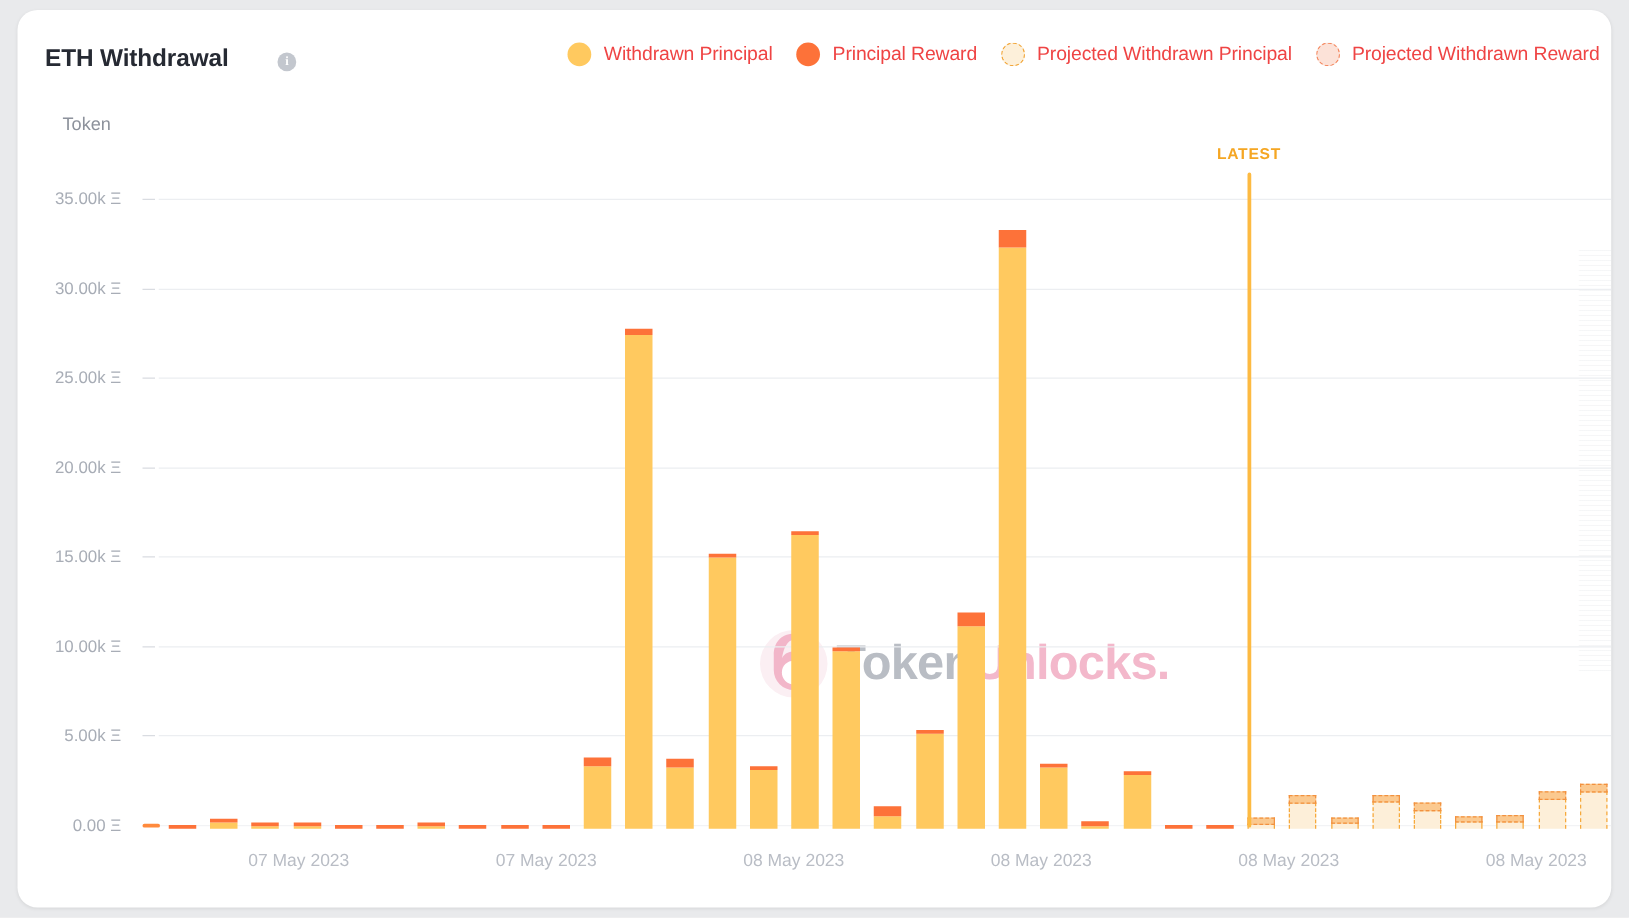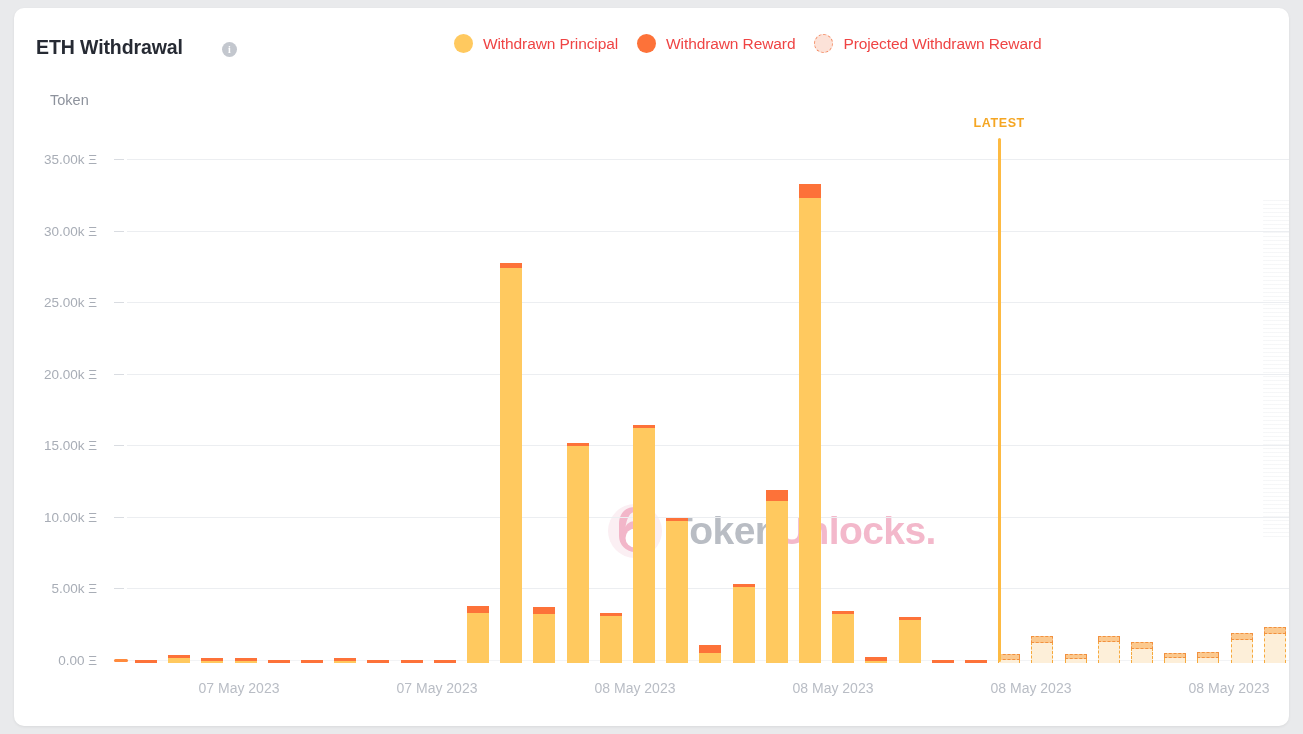--- a/index.html
+++ b/index.html
@@ -1,18 +1,18 @@
 <!DOCTYPE html>
 <html><head>
 <meta charset="utf-8">
 <style>
   html,body{margin:0;padding:0;background:#e9eaec;}
   body{font-family:"Liberation Sans","DejaVu Sans",sans-serif;-webkit-font-smoothing:antialiased;}
   .screen{position:relative;width:1303px;height:734px;overflow:hidden;background:#e9eaec;}
-  .card{position:absolute;left:14px;top:8px;width:1275px;height:718px;background:#ffffff;border-radius:10px;
+  .card{position:absolute;left:14px;top:8px;width:1275px;height:718px;background:#ffffff;border-radius:16px;
         box-shadow:0 1px 3px rgba(0,0,0,.07);overflow:hidden;}
 
   
   .hdr{position:absolute;left:22px;top:26px;right:0;height:40px;}
   .title{position:absolute;left:0;top:2px;font-size:19.5px;font-weight:700;color:#262a33;letter-spacing:-.1px;white-space:nowrap;}
   .info-ic{position:absolute;left:186px;top:8px;width:15px;height:15px;border-radius:50%;background:#c3c7ce;
            color:#fff;font-size:10px;font-weight:700;line-height:15px;text-align:center;font-family:"Liberation Serif",serif;}
   .legend{position:absolute;left:418px;top:0px;display:flex;align-items:center;gap:0;white-space:nowrap;}
   .lg{display:flex;align-items:center;margin-right:19px;}
   .lg .dot{width:19px;height:19px;border-radius:50%;margin-right:10px;flex:none;box-sizing:border-box;}
@@ -68,21 +68,25 @@
     <div class="hdr">
       <div class="title">ETH Withdrawal</div>
       <div class="info-ic">i</div>
       <div class="legend" id="legend">
           <div class="lg">
             <span class="dot d1"></span>
             <span class="lb">Withdrawn Principal</span>
           </div>
           <div class="lg">
             <span class="dot d2"></span>
-            <span class="lb">Withdrawn Reward</span>
+            <span class="lb">Principal Reward</span>
+          </div>
+          <div class="lg">
+            <span class="dot d3"></span>
+            <span class="lb">Projected Withdrawn Principal</span>
           </div>
           <div class="lg">
             <span class="dot d4"></span>
             <span class="lb">Projected Withdrawn Reward</span>
           </div>
         </div>
     </div>
 
     <div class="amount">Token</div>
 

